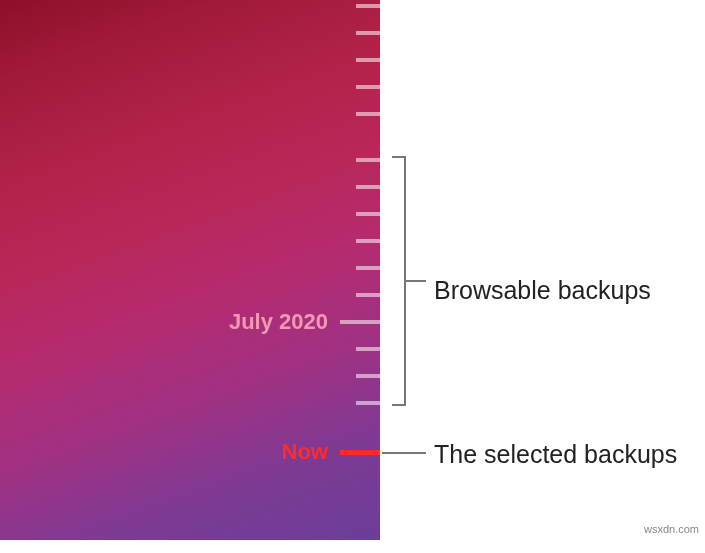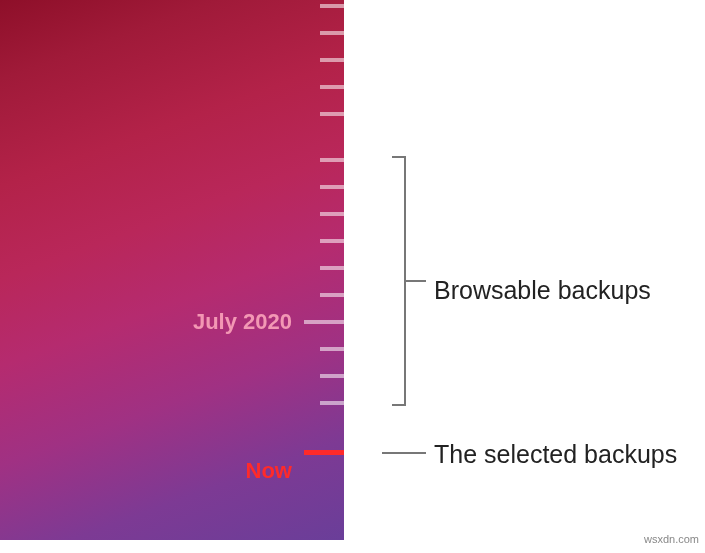--- a/index.html
+++ b/index.html
@@ -6,21 +6,21 @@
   html, body { width: 705px; height: 553px; overflow: hidden; }
   body {
     font-family: -apple-system, "Helvetica Neue", Arial, sans-serif;
     background: #fff;
     position: relative;
   }
 
   .panel {
     position: absolute;
     left: 0; top: 0;
-    width: 344px; height: 540px;
+    width: 380px; height: 540px;
     background: linear-gradient(160deg,
        #8e0f29 0%,
        #a01a39 12%,
        #b32249 28%,
        #b9275a 42%,
        #b52b6f 55%,
        #a03183 70%,
        #7d3a94 85%,
        #6a3e99 100%);
   }
@@ -37,21 +37,21 @@
 
   .tick-label {
     position: absolute;
     right: 52px;
     transform: translateY(-50%);
     font-size: 22px;
     font-weight: 600;
     color: rgba(255,170,190,0.85);
     white-space: nowrap;
   }
-  .tick-label.now { color: #ff2a2a; margin-top: 19px; }
+  .tick-label.now { color: #ff2a2a; }
 
   
   .bracket {
     position: absolute;
     left: 392px;
     width: 14px;
     border: 2px solid #777;
     border-left: none;
   }
   .bracket-lead {
@@ -64,21 +64,21 @@
     position: absolute;
     font-size: 25px;
     color: #222;
     line-height: 1.35;
     white-space: nowrap;
   }
 
   .watermark {
     position: absolute;
     right: 6px;
-    bottom: 8px;
+    bottom: 18px;
     font-size: 11px;
     color: #888;
   }
 </style>
 </head>
 <body>
 
 <div class="panel">
 
   <div class="tick short" style="top:4px"></div>

